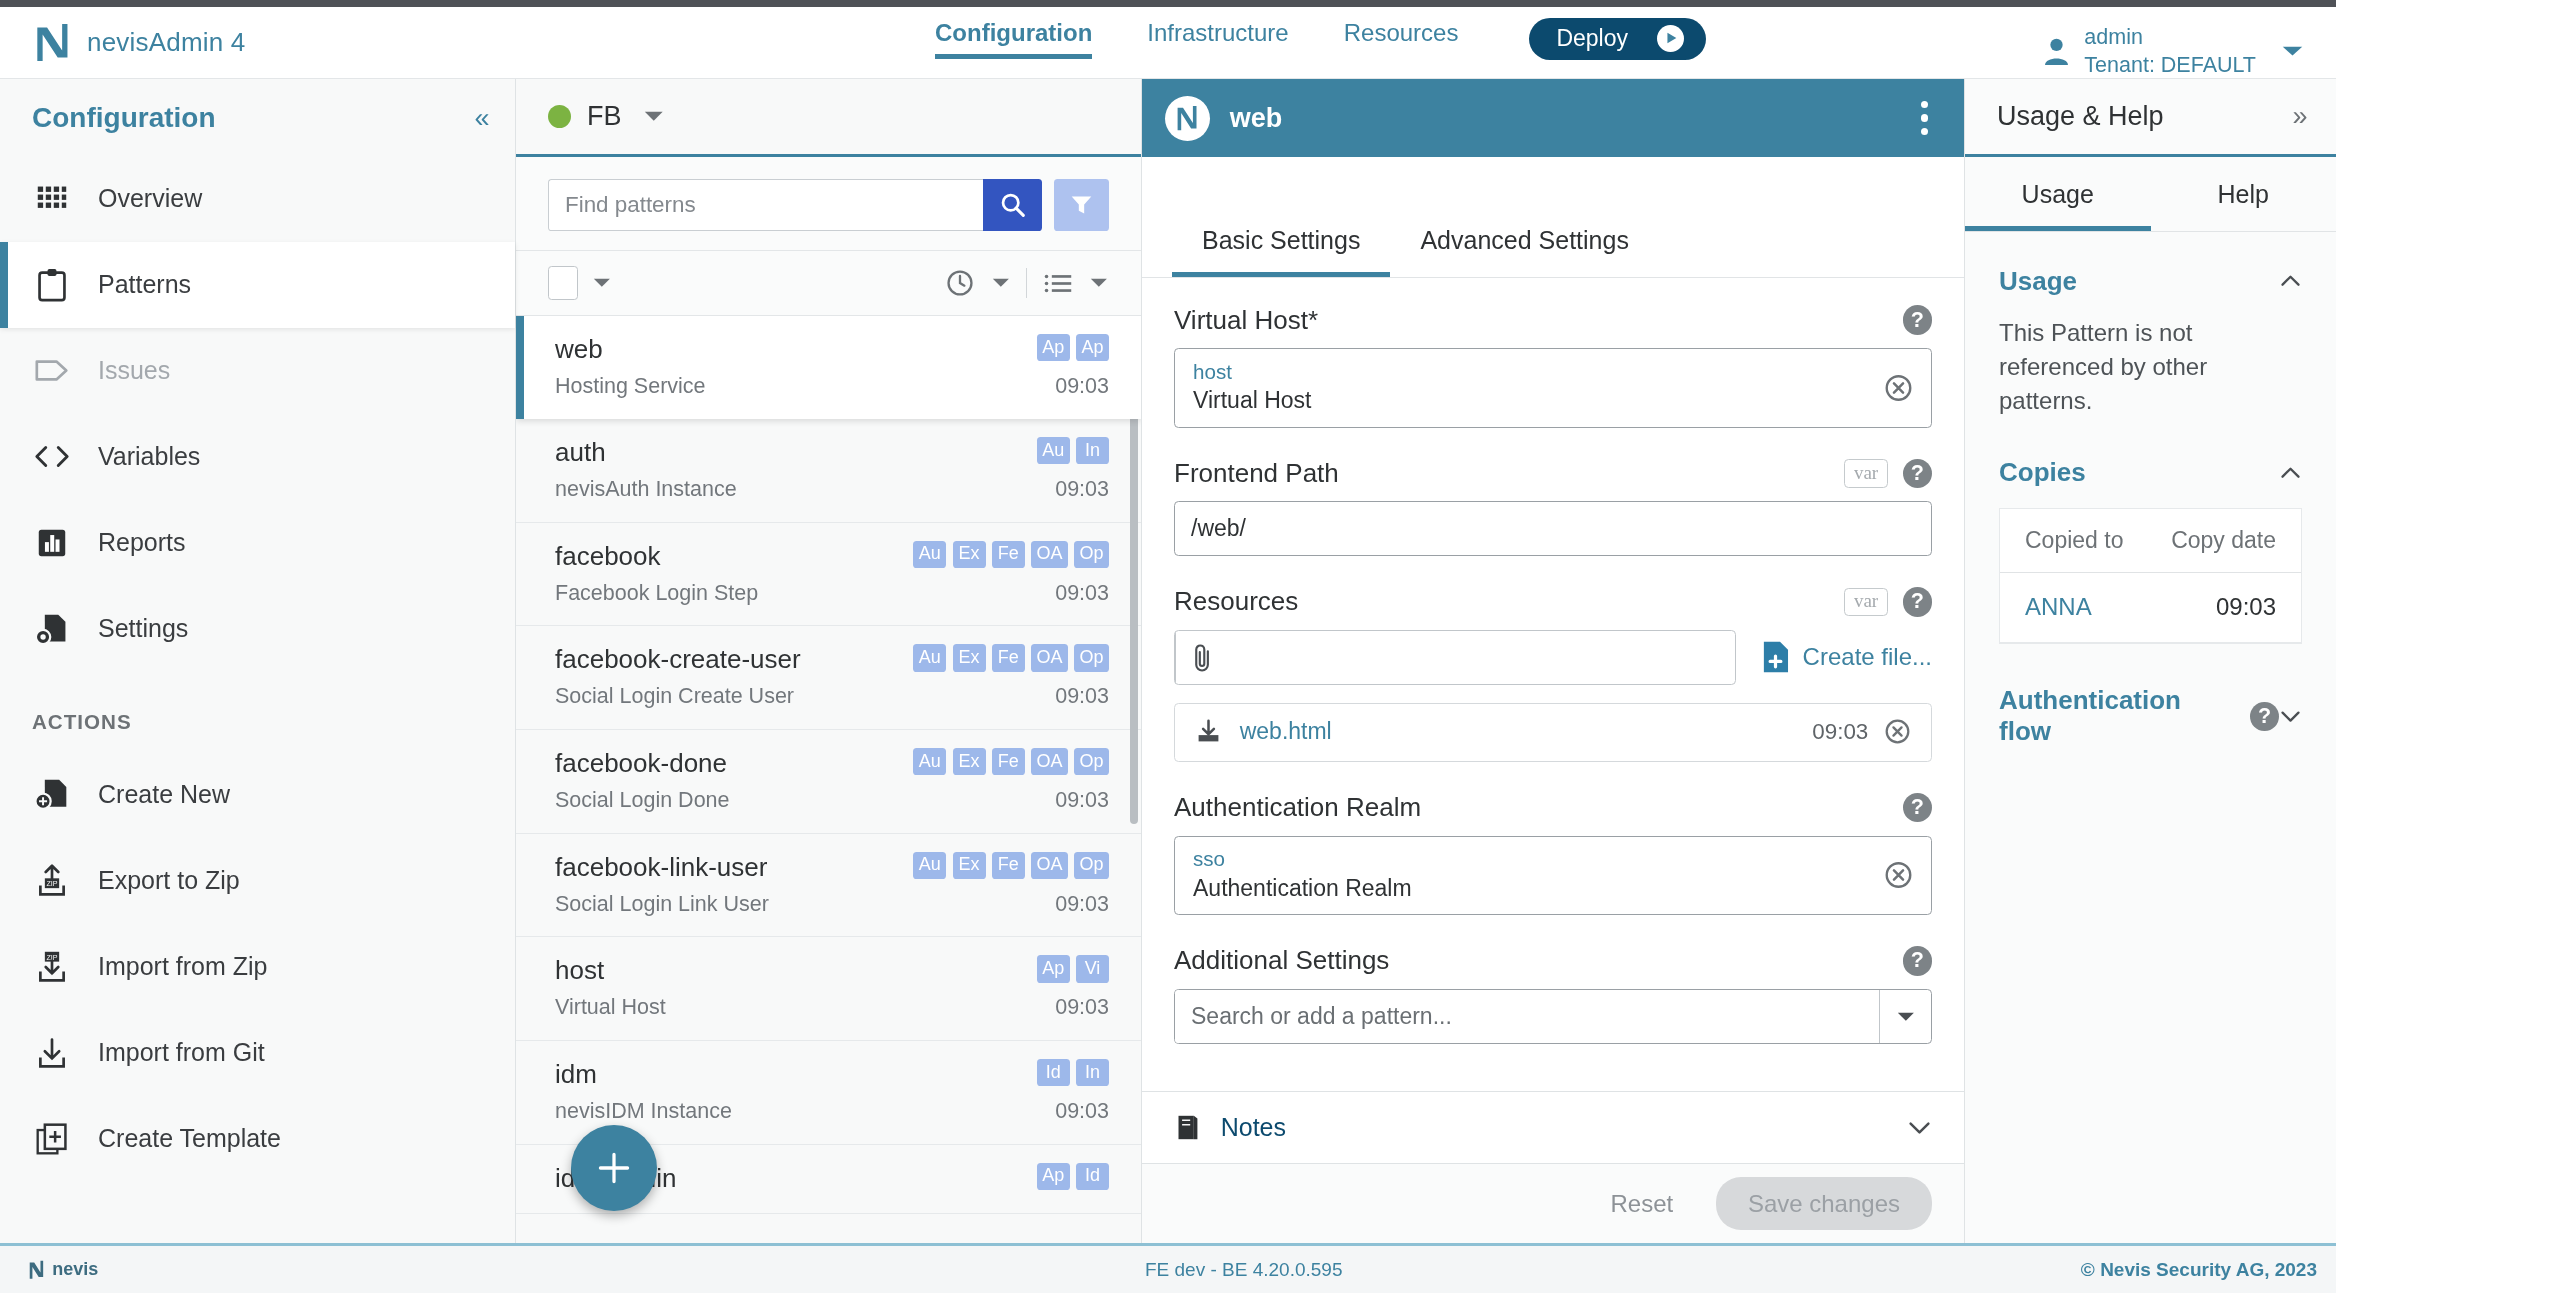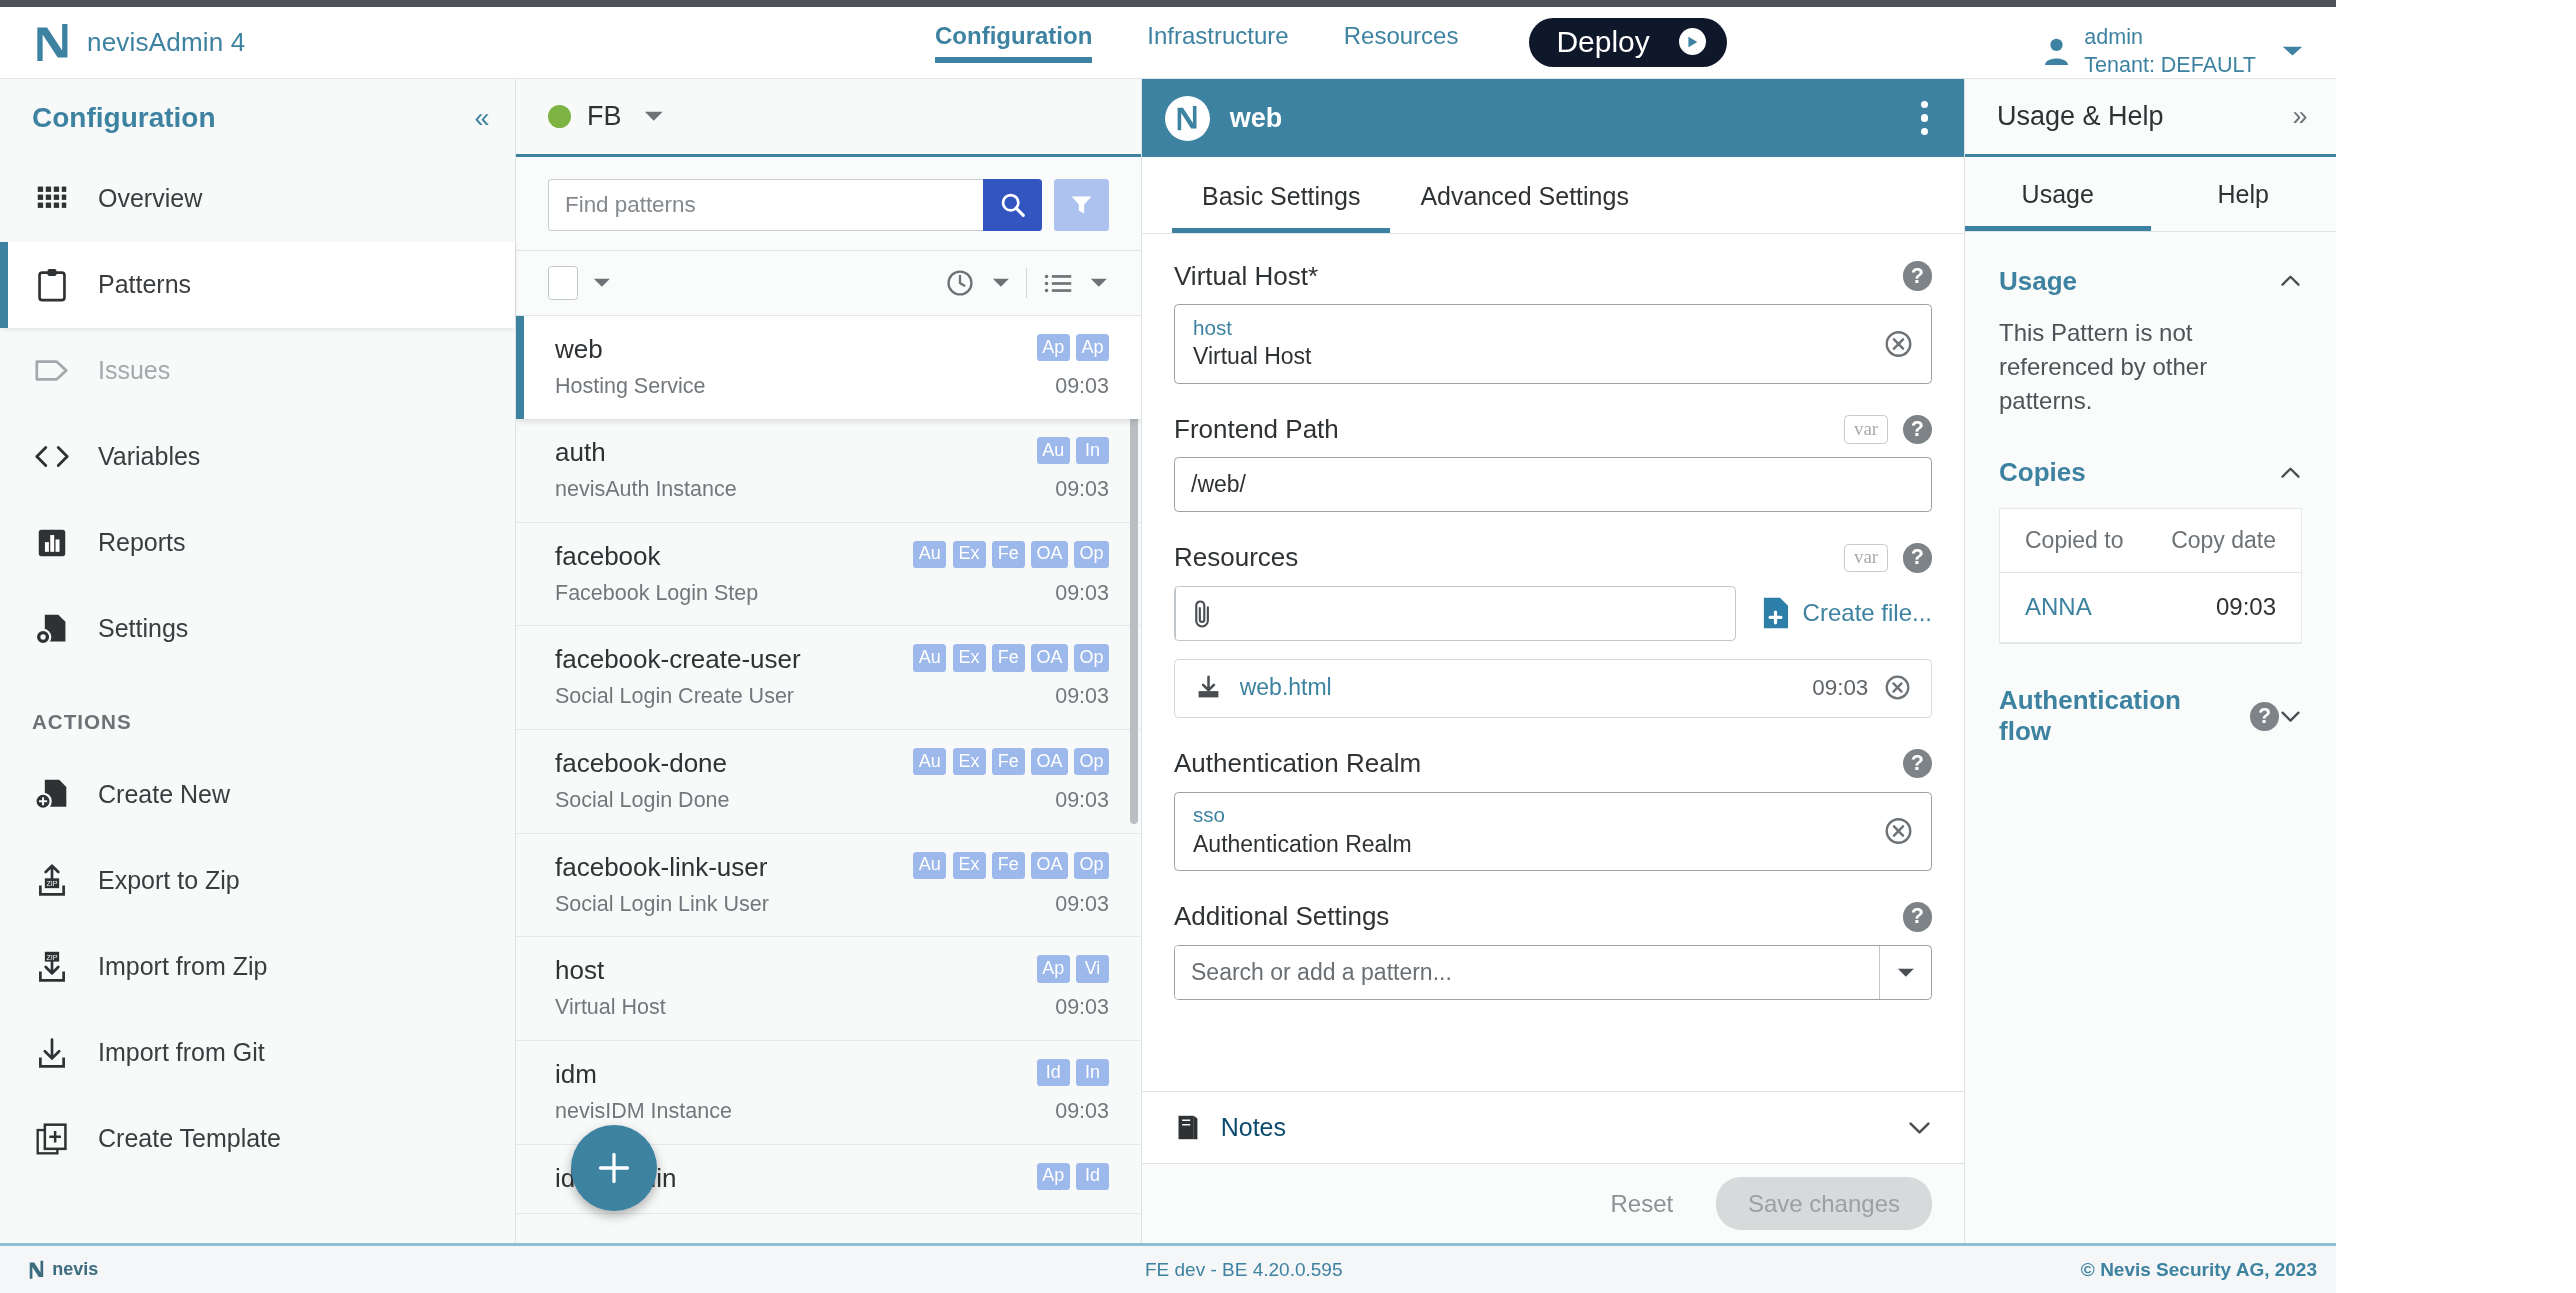--- a/index.html
+++ b/index.html
@@ -26,22 +26,22 @@
 
   .topnav { display: flex; align-items: center; gap: 55px; position: absolute; left: 935px; top: 10.7px; }
   .topnav-item {
     color: #3d82a0; font-size: 24px; padding-bottom: 12.5px; position: relative; cursor: pointer;
   }
   .topnav-item.active { color: #3d82a0; font-weight: bold; }
   .topnav-item.active:after {
     content: ""; position: absolute; left: 0; right: 0; bottom: 0; height: 5.4px; background: #3d82a0;
   }
   .deploy-btn {
-    background: #0f172a; color: #fff; border-radius: 27px;
-    padding: 7.2px 21.5px 8px 27px; font-size: 30px; display: flex; align-items: center; gap: 29px;
+    background: #0c4a6e; color: #fff; border-radius: 27px;
+    padding: 7.2px 21.5px 8px 27px; font-size: 23px; display: flex; align-items: center; gap: 29px;
     cursor: pointer; margin-left: 16px;
   }
   .deploy-play {
     width: 27px; height: 27px; border-radius: 50%; background: #fff;
     display: flex; align-items: center; justify-content: center;
   }
   .deploy-play svg { display:block; }
 
   .user-area {
     position: absolute; right: 32px; top: 16px;
@@ -188,21 +188,21 @@
   .dh-logo {
     width: 45px; height: 45px; border-radius: 50%; background: #fff;
     display: flex; align-items: center; justify-content: center;
   }
   .dh-title { color: #fff; font-size: 27px; font-weight: bold; }
   .kebab { display: flex; flex-direction: column; gap: 6.3px; cursor: pointer; padding: 7.2px 10.7px; }
   .kebab span { width: 7.2px; height: 7.2px; border-radius: 50%; background: #fff; }
 
   .tabs { display: flex; border-bottom: 0.9px solid #e1e4e6; background: #fff; padding-left: 30px; }
   .tab {
-    font-size: 25px; color: #2f3234; padding: 25px 30px 21.5px 30px; cursor: pointer; position: relative;
+    font-size: 25px; color: #2f3234; padding: 25px 30px 21.5px 30px; cursor: pointer; position: relative; margin-top: 44px;
   }
   .tab.active:after {
     content: ""; position: absolute; left: 0; right: 0; bottom: -0.9px; height: 5.4px; background: #3d82a0;
   }
 
   .detail-body { flex: 1; overflow: hidden; padding: 27px 32px 0 32px; }
   .field { margin-bottom: 30px; }
   .field-head { display: flex; align-items: center; justify-content: space-between; margin-bottom: 12.5px; }
   .field-label { font-size: 26px; color: #2f3234; }
   .field-right { display: flex; align-items: center; gap: 14.3px; }

